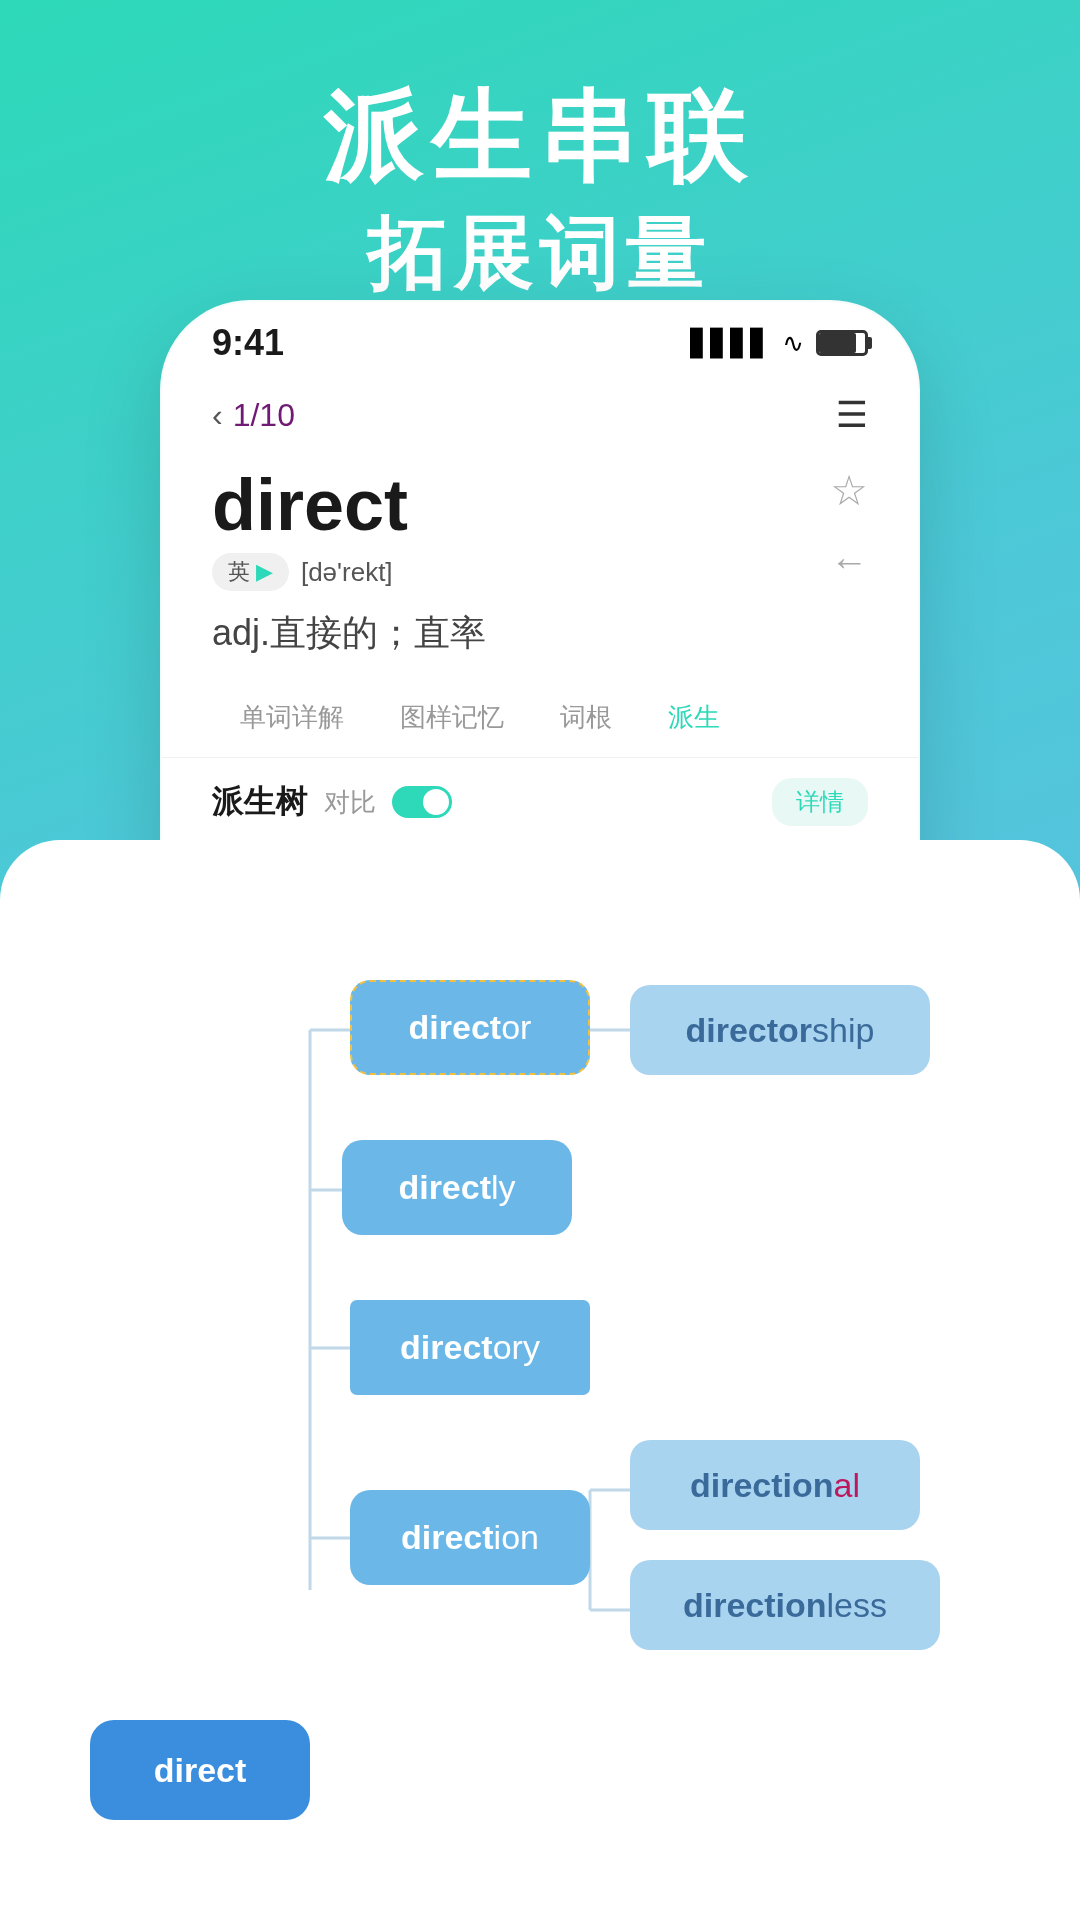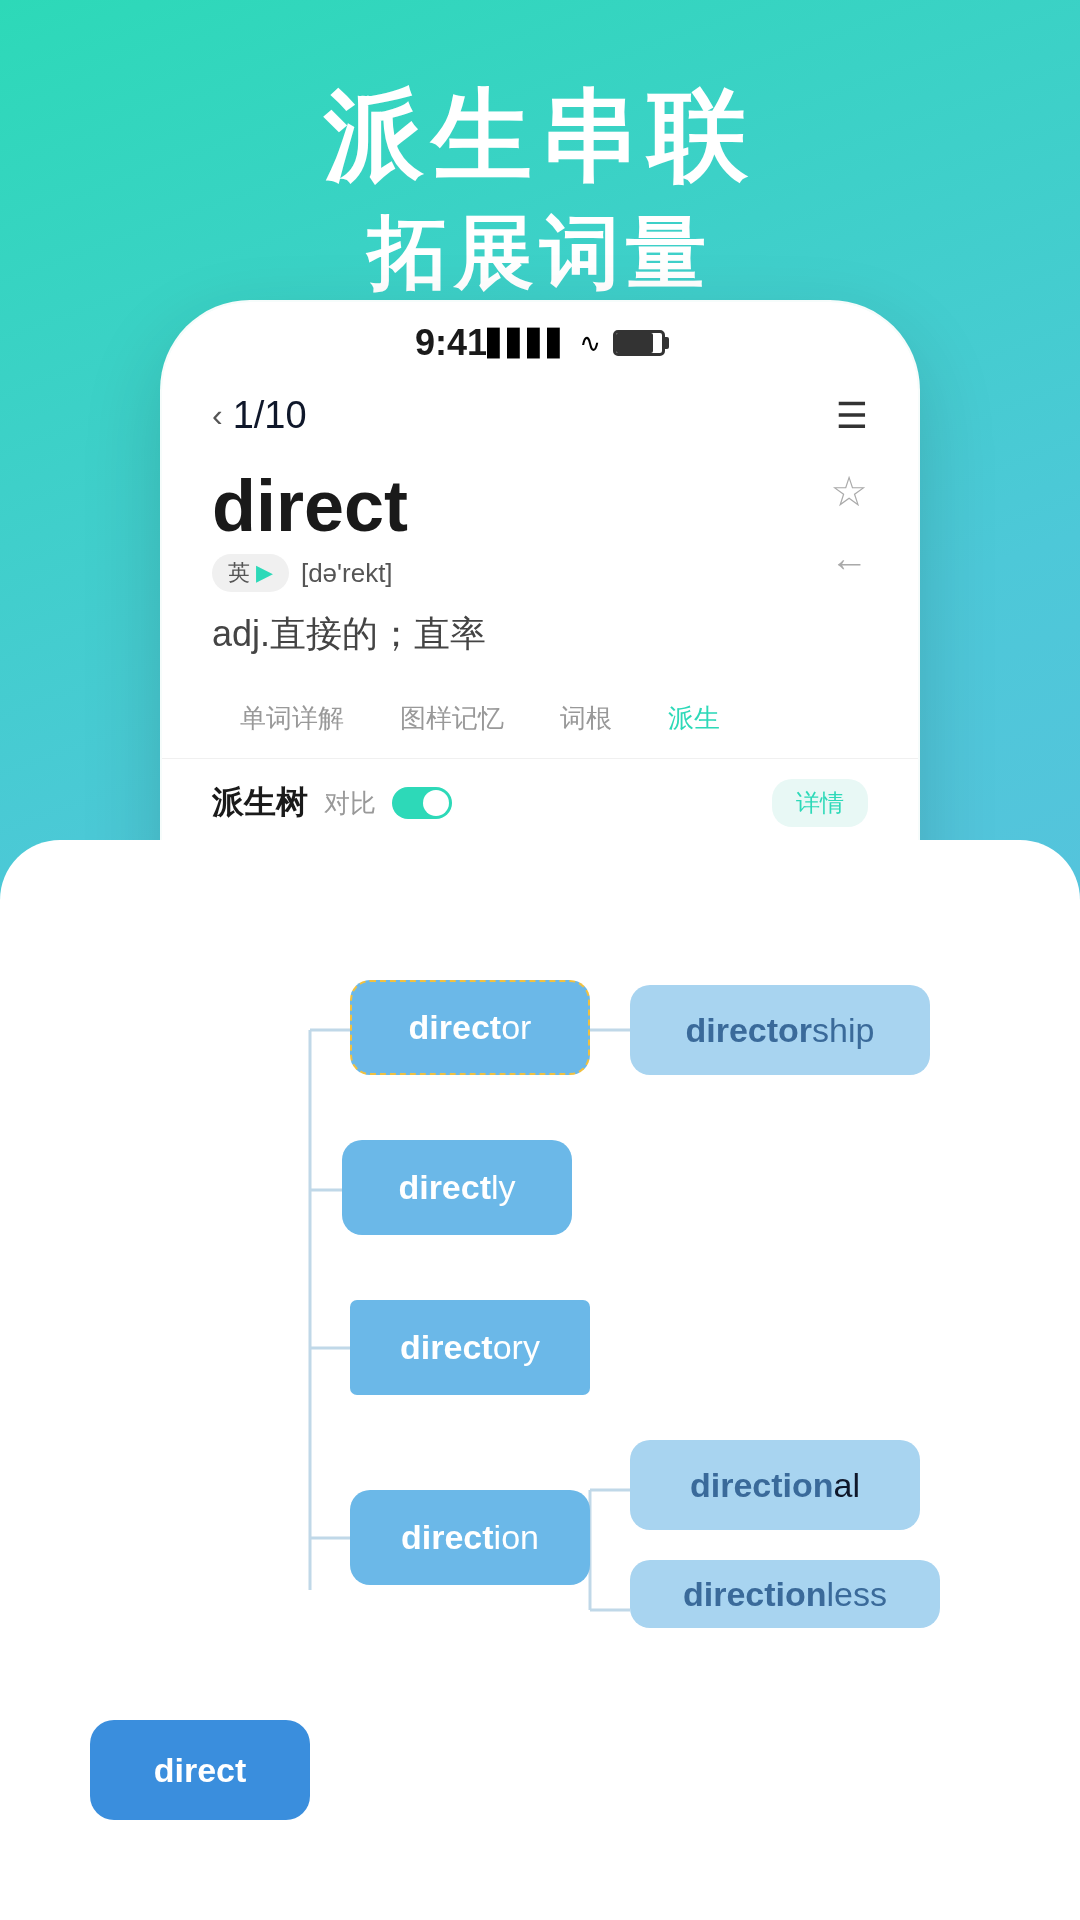--- a/index.html
+++ b/index.html
@@ -44,21 +44,21 @@
       background: #e8f8f5;
       border-radius: 90px;
       box-shadow: 0 30px 80px rgba(0,0,0,0.15);
       overflow: hidden;
       border: 2px solid rgba(255,255,255,0.6);
     }
 
     
     .phone-top-bar {
       display: flex;
-      justify-content: center;
+      justify-content: space-between;
       align-items: center;
       padding: 20px 50px 10px 50px;
       background: #fff;
     }
     .phone-time {
       font-size: 36px;
       font-weight: 600;
       color: #1a1a1a;
     }
     .phone-status-icons {
@@ -294,21 +294,21 @@
       width: 290px;
       height: 90px;
       left: 570px;
       top: 540px;
       border-radius: 20px;
     }
     .node-directionless {
       background: #a8d4f0;
       color: #2a5080;
       width: 310px;
-      height: 68px;
+      height: 90px;
       left: 570px;
       top: 660px;
       border-radius: 20px;
     }
 
     
     .tree-svg {
       position: absolute;
       top: 0;
       left: 0;
@@ -358,21 +358,21 @@
       <span style="font-size:26px;">∿</span>
       <div class="battery-icon">
         <div class="battery-fill"></div>
       </div>
     </div>
   </div>
 
   <div class="phone-nav">
     <div class="nav-back">
       <span style="font-size:32px; color:#555;">‹</span>
-      <span style="font-size:38px; color:#0f172a;">1/10</span>
+      <span style="font-size:32px; color:#701a75;">1/10</span>
     </div>
     <div class="nav-filter-icon">☰</div>
   </div>
 
   <div class="word-section">
     <div class="word-main">direct</div>
     <div class="word-phonetic">
       <div class="phonetic-badge">
         <span>英</span>
         <span style="color:#2dd9b8;">▶</span>
@@ -457,21 +457,21 @@
     </div>
 
     <div class="word-node node-direction">
       <span>
         <span style="font-weight:800; color:#fff;">direct</span><span style="font-weight:400; color:#fff;">ion</span>
       </span>
     </div>
 
     <div class="word-node node-directional">
       <span>
-        <span style="font-weight:800; color:#3a6a9a;">direction</span><span style="font-weight:400; color:#0f172a;">al</span>
+        <span style="font-weight:800; color:#3a6a9a;">direction</span><span style="font-weight:400; color:#be185d;">al</span>
       </span>
     </div>
 
     <div class="word-node node-directionless">
       <span>
         <span style="font-weight:800; color:#3a6a9a;">direction</span><span style="font-weight:400; color:#3a6a9a;">less</span>
       </span>
     </div>
 
   </div>

